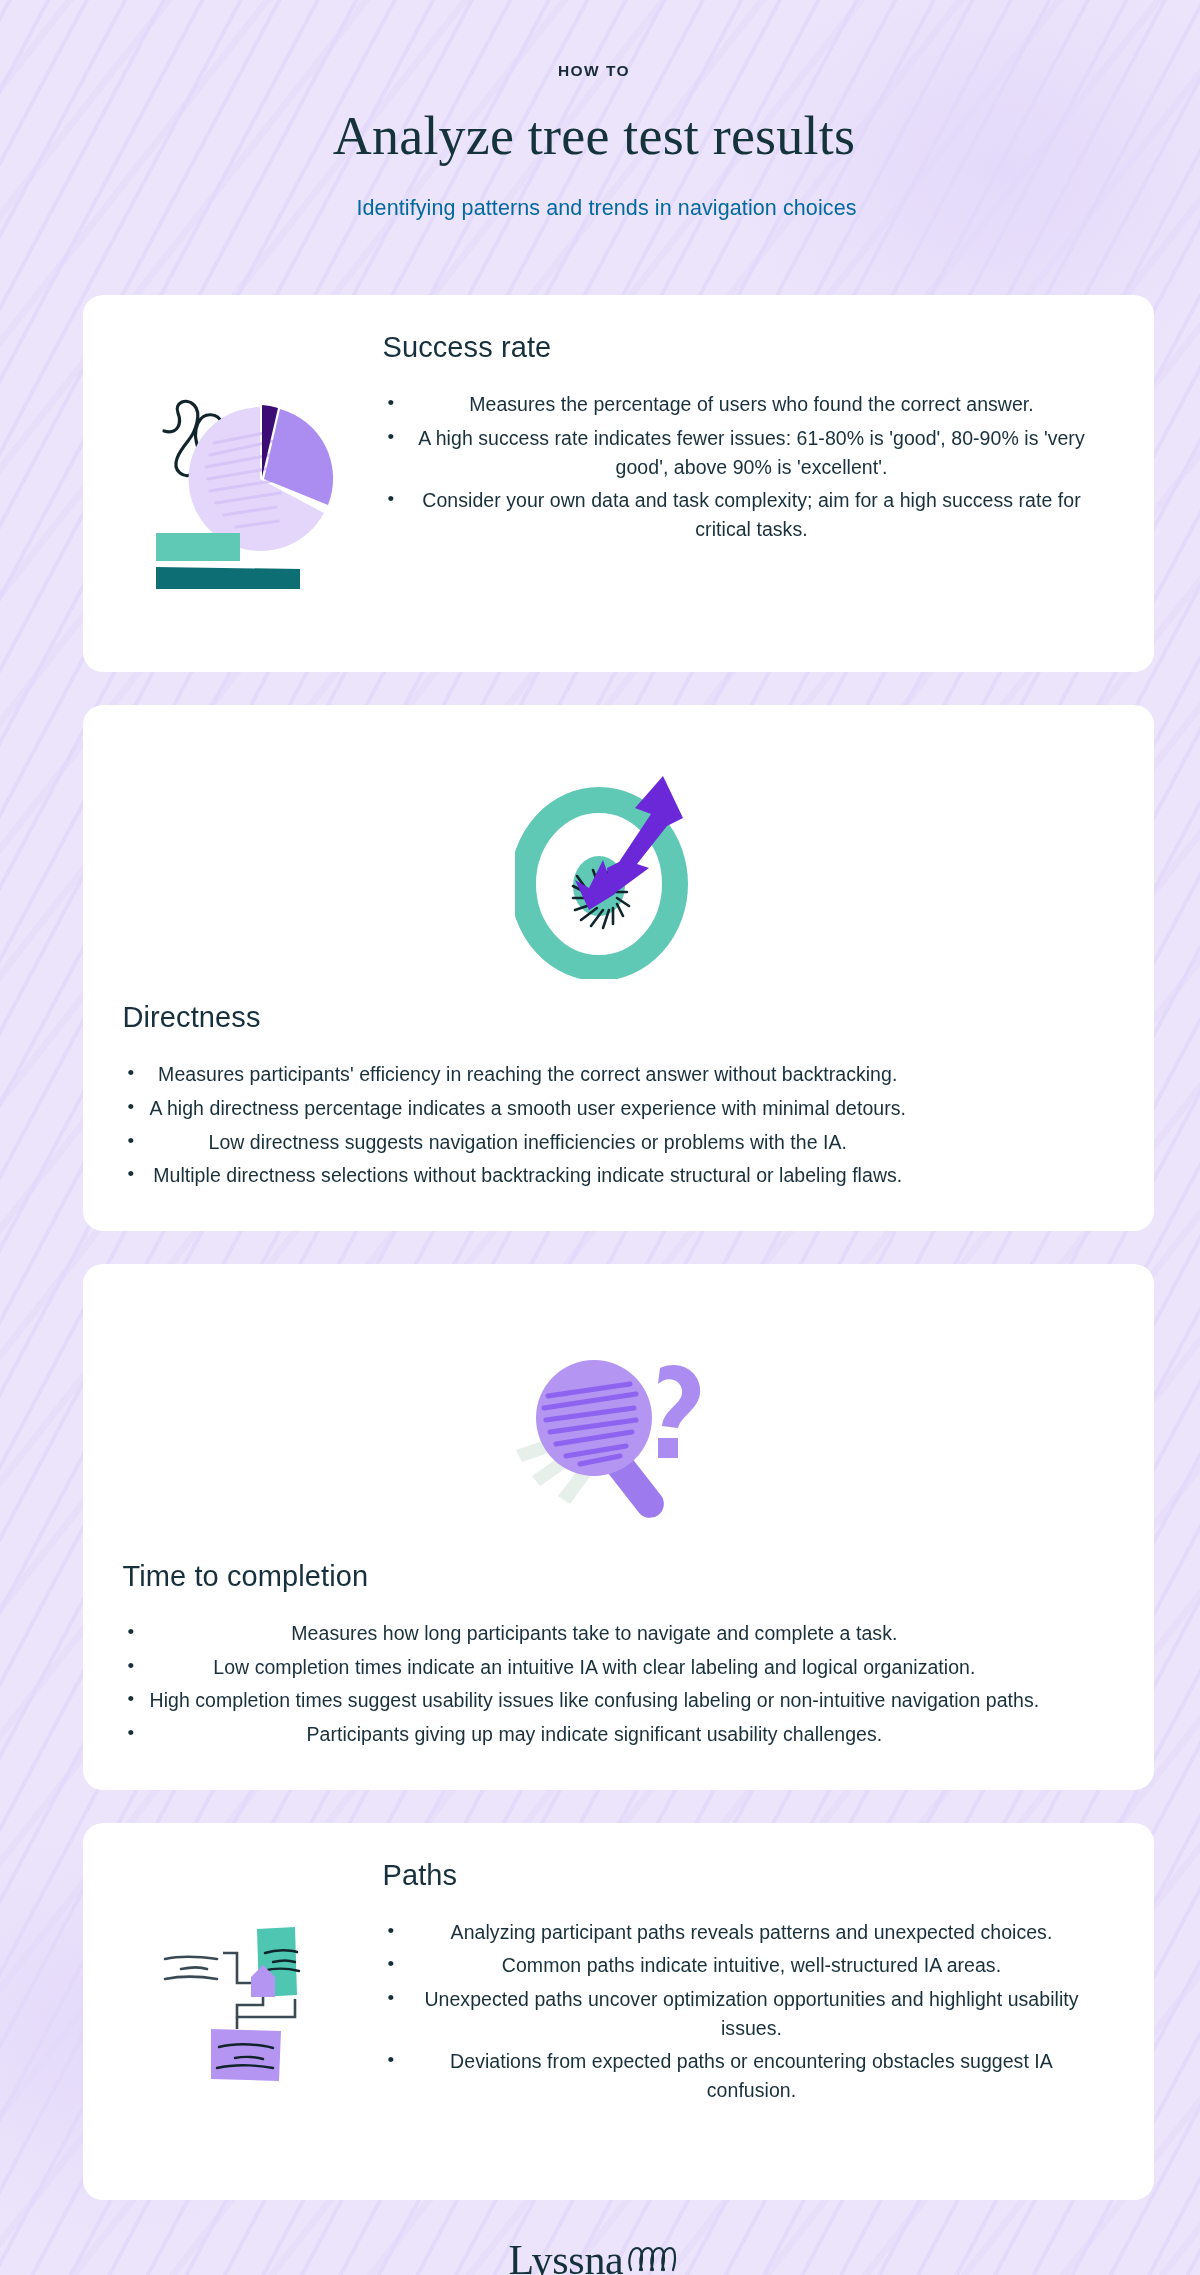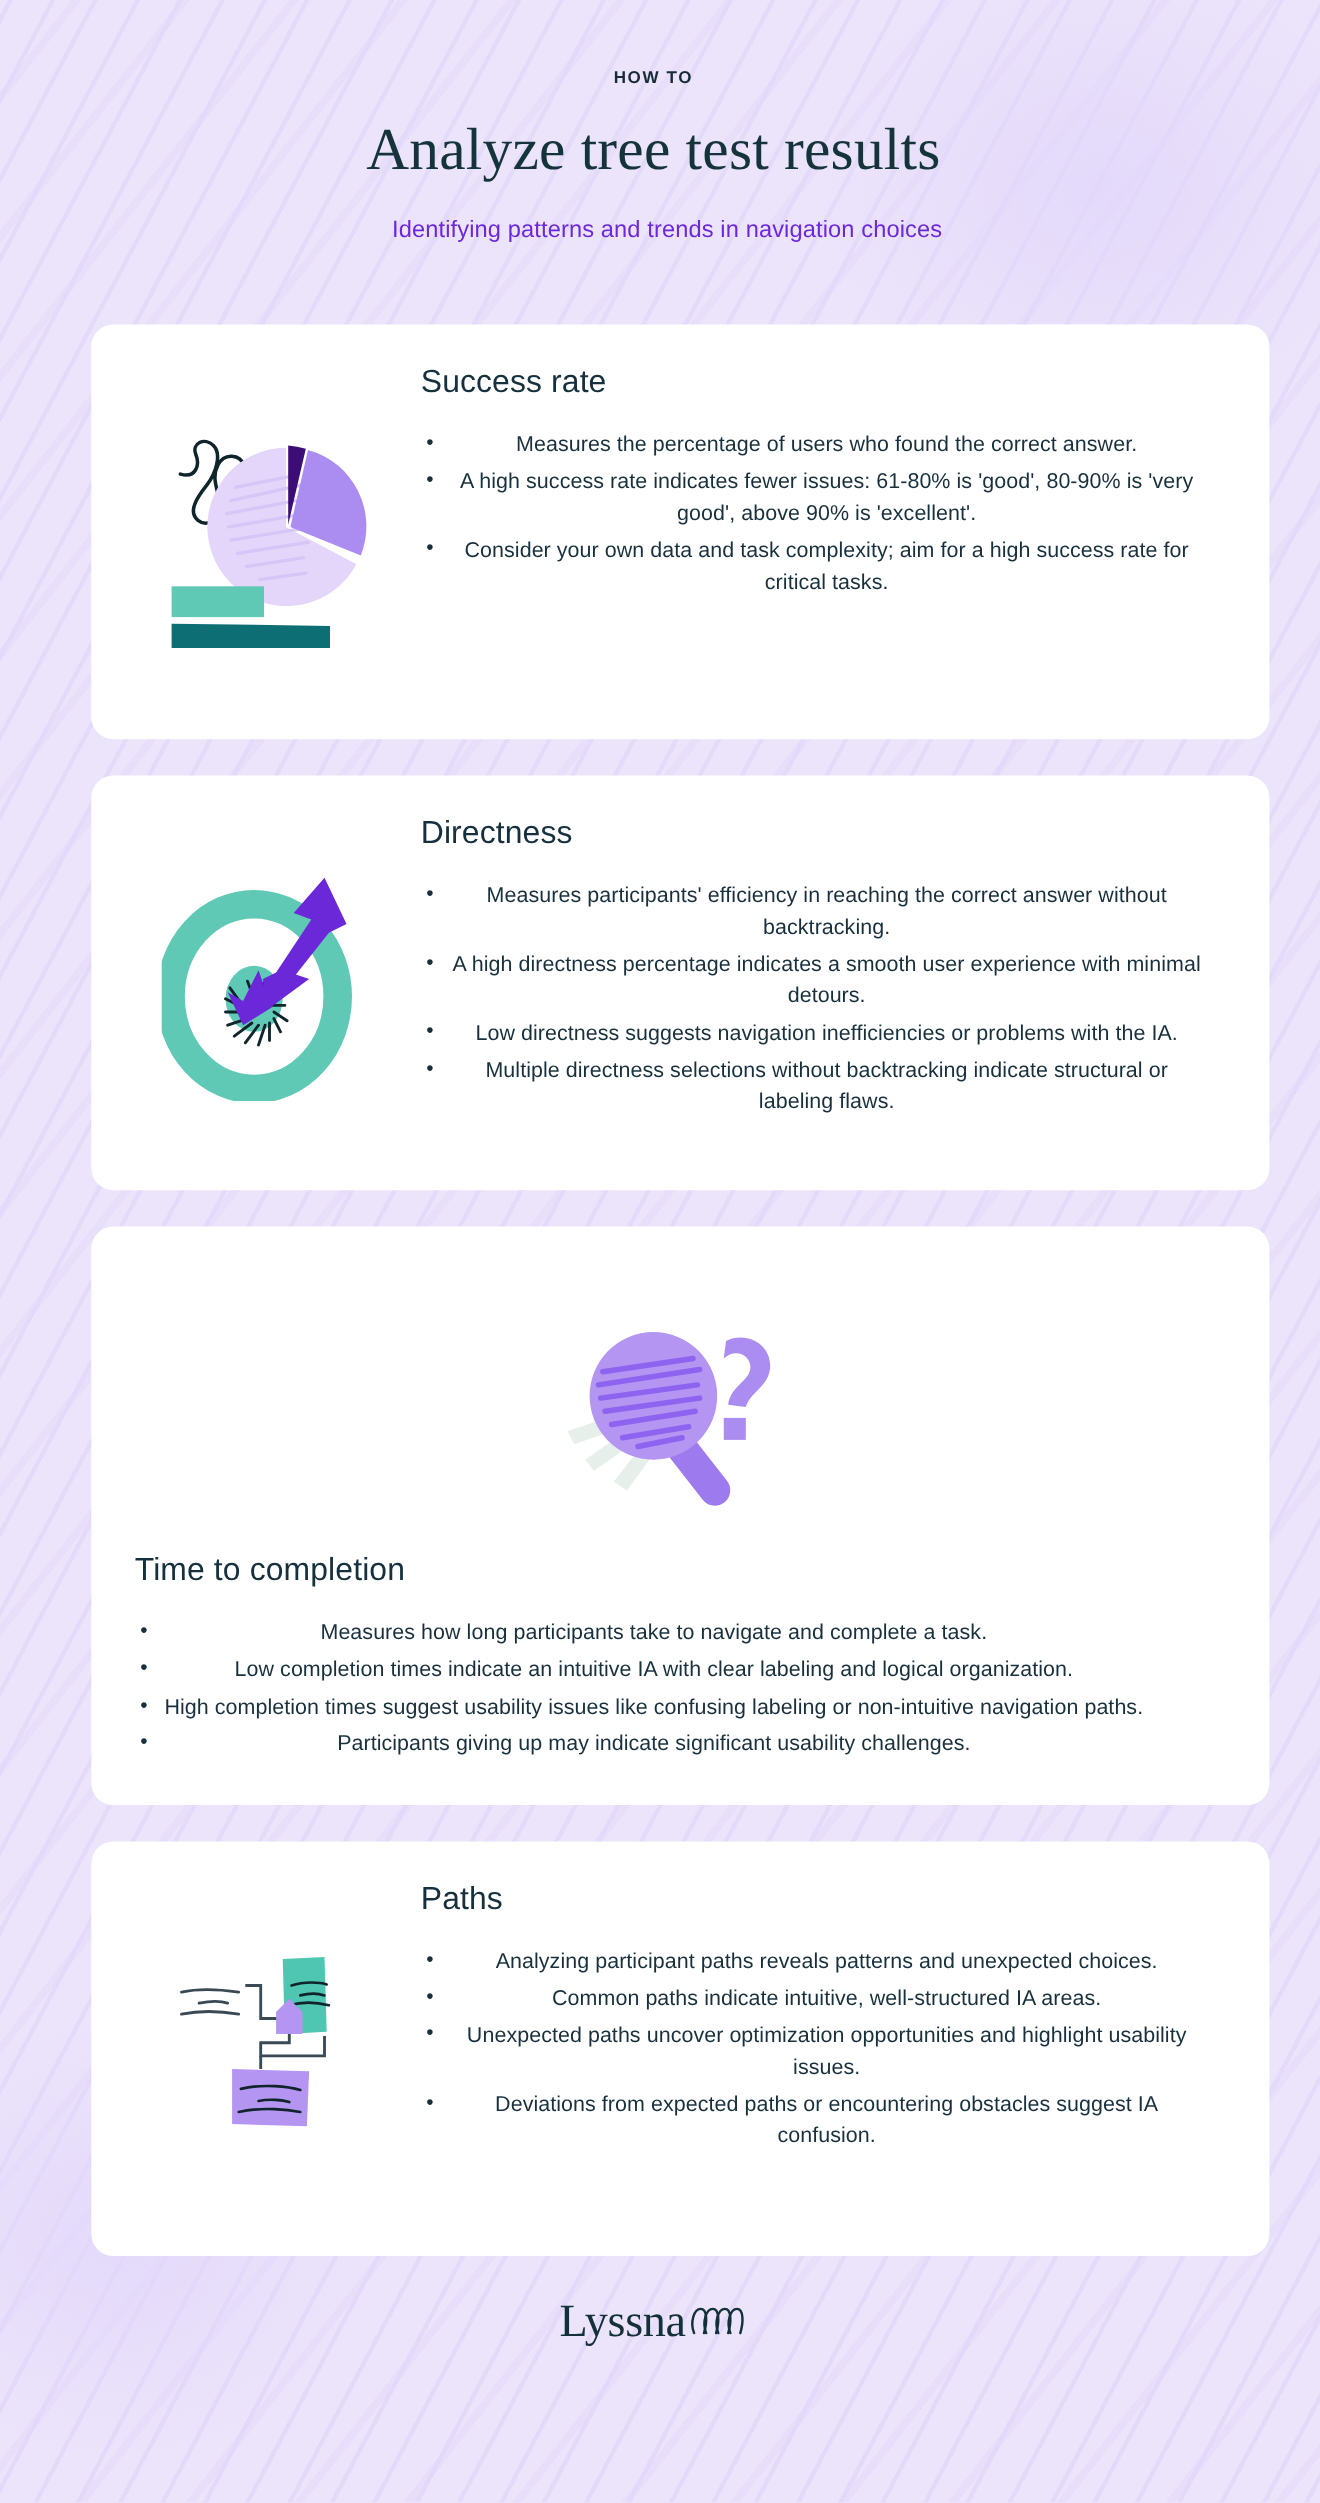--- a/index.html
+++ b/index.html
@@ -76,21 +76,21 @@
     font-size: 54px;
     line-height: 1.12;
     color: #15333a;
     margin-top: 26px;
     font-weight: 400;
     letter-spacing: .2px;
   }
 
   .subtitle {
     font-size: 21.5px;
-    color: #6d28d9;
+    color: #0369a1;
     margin-top: 30px;
     letter-spacing: .1px;
     padding-left: 25px;
   }
 
   
   .cards { margin-top: 74px; padding-left: 48px; }
 
   .card {
     position: relative;
@@ -139,21 +139,21 @@
     content: "\2022";
     position: absolute;
     left: 5px;
     top: -1px;
     font-size: 19px;
     color: #18303c;
   }
 
   
   .card.c1 { min-height: 377px; }
-  .card.c2 { min-height: 377px; }
+  .card.c2 { min-height: 377px; flex-direction: column; }
   .card.c3 { min-height: 377px; flex-direction: column; }
   .card.c4 { min-height: 377px; }
 
   
   .footer {
     margin-top: 36px;
     text-align: center;
   }
   .logo-wrap {
     display: inline-flex;

